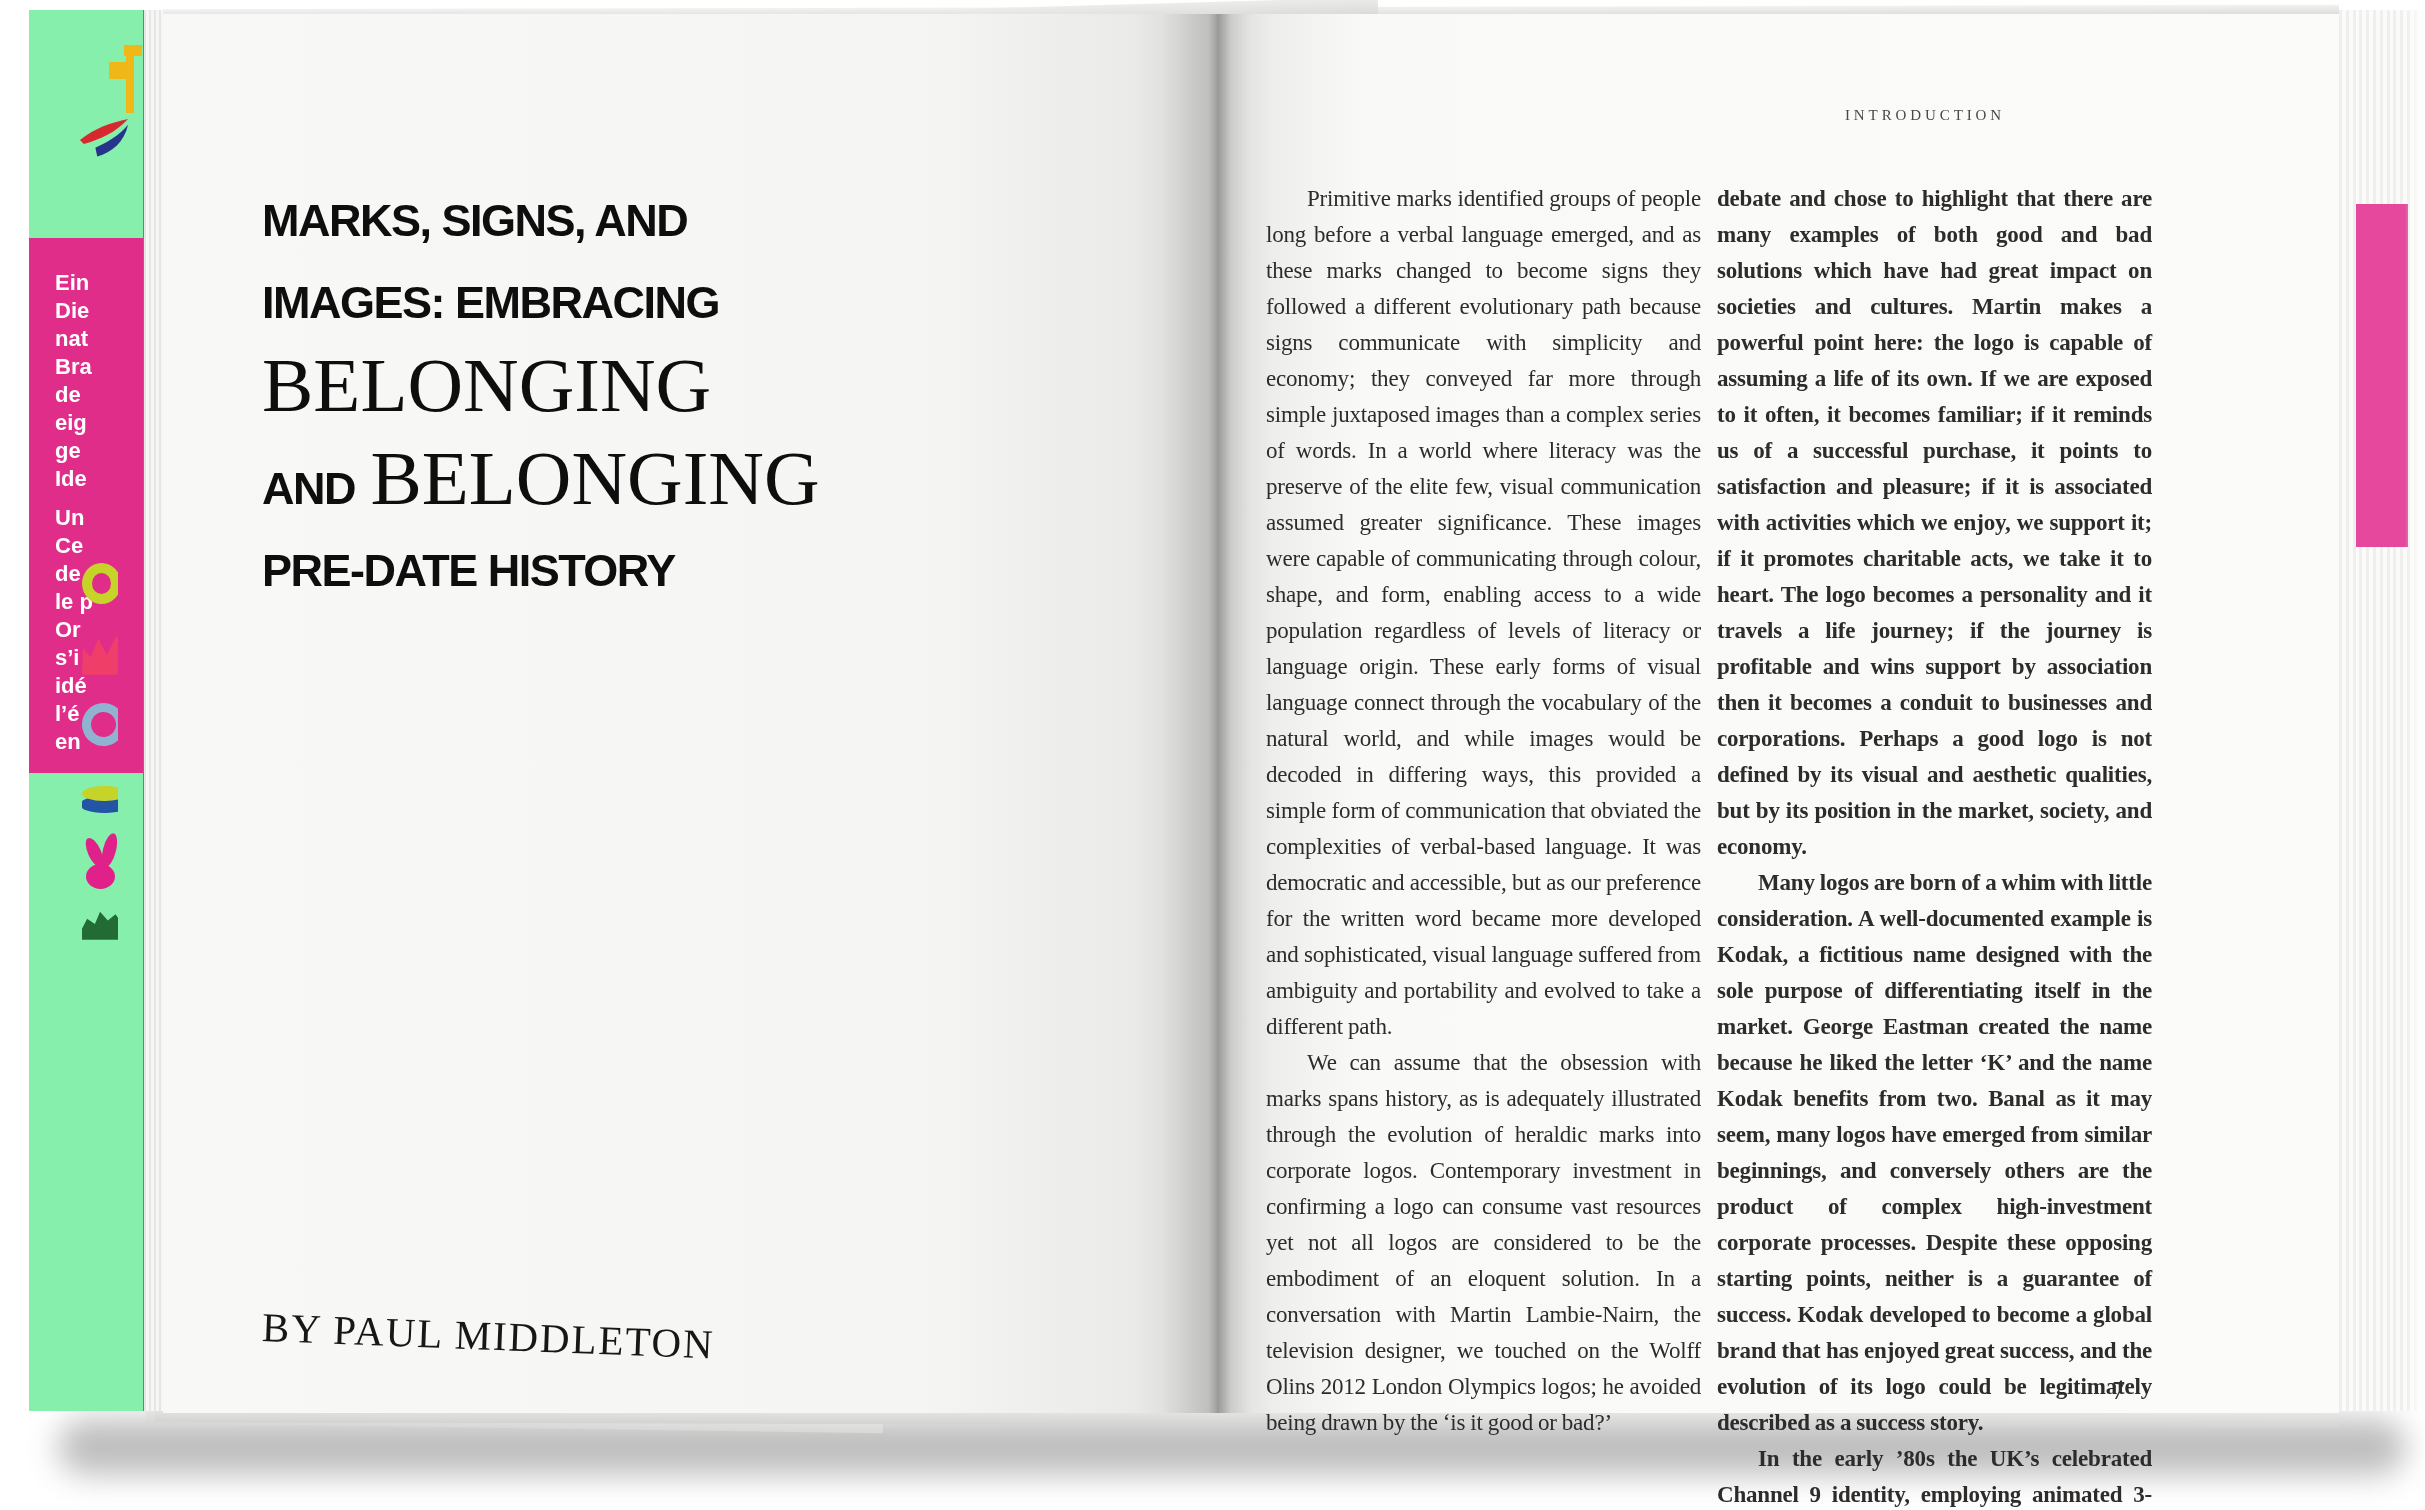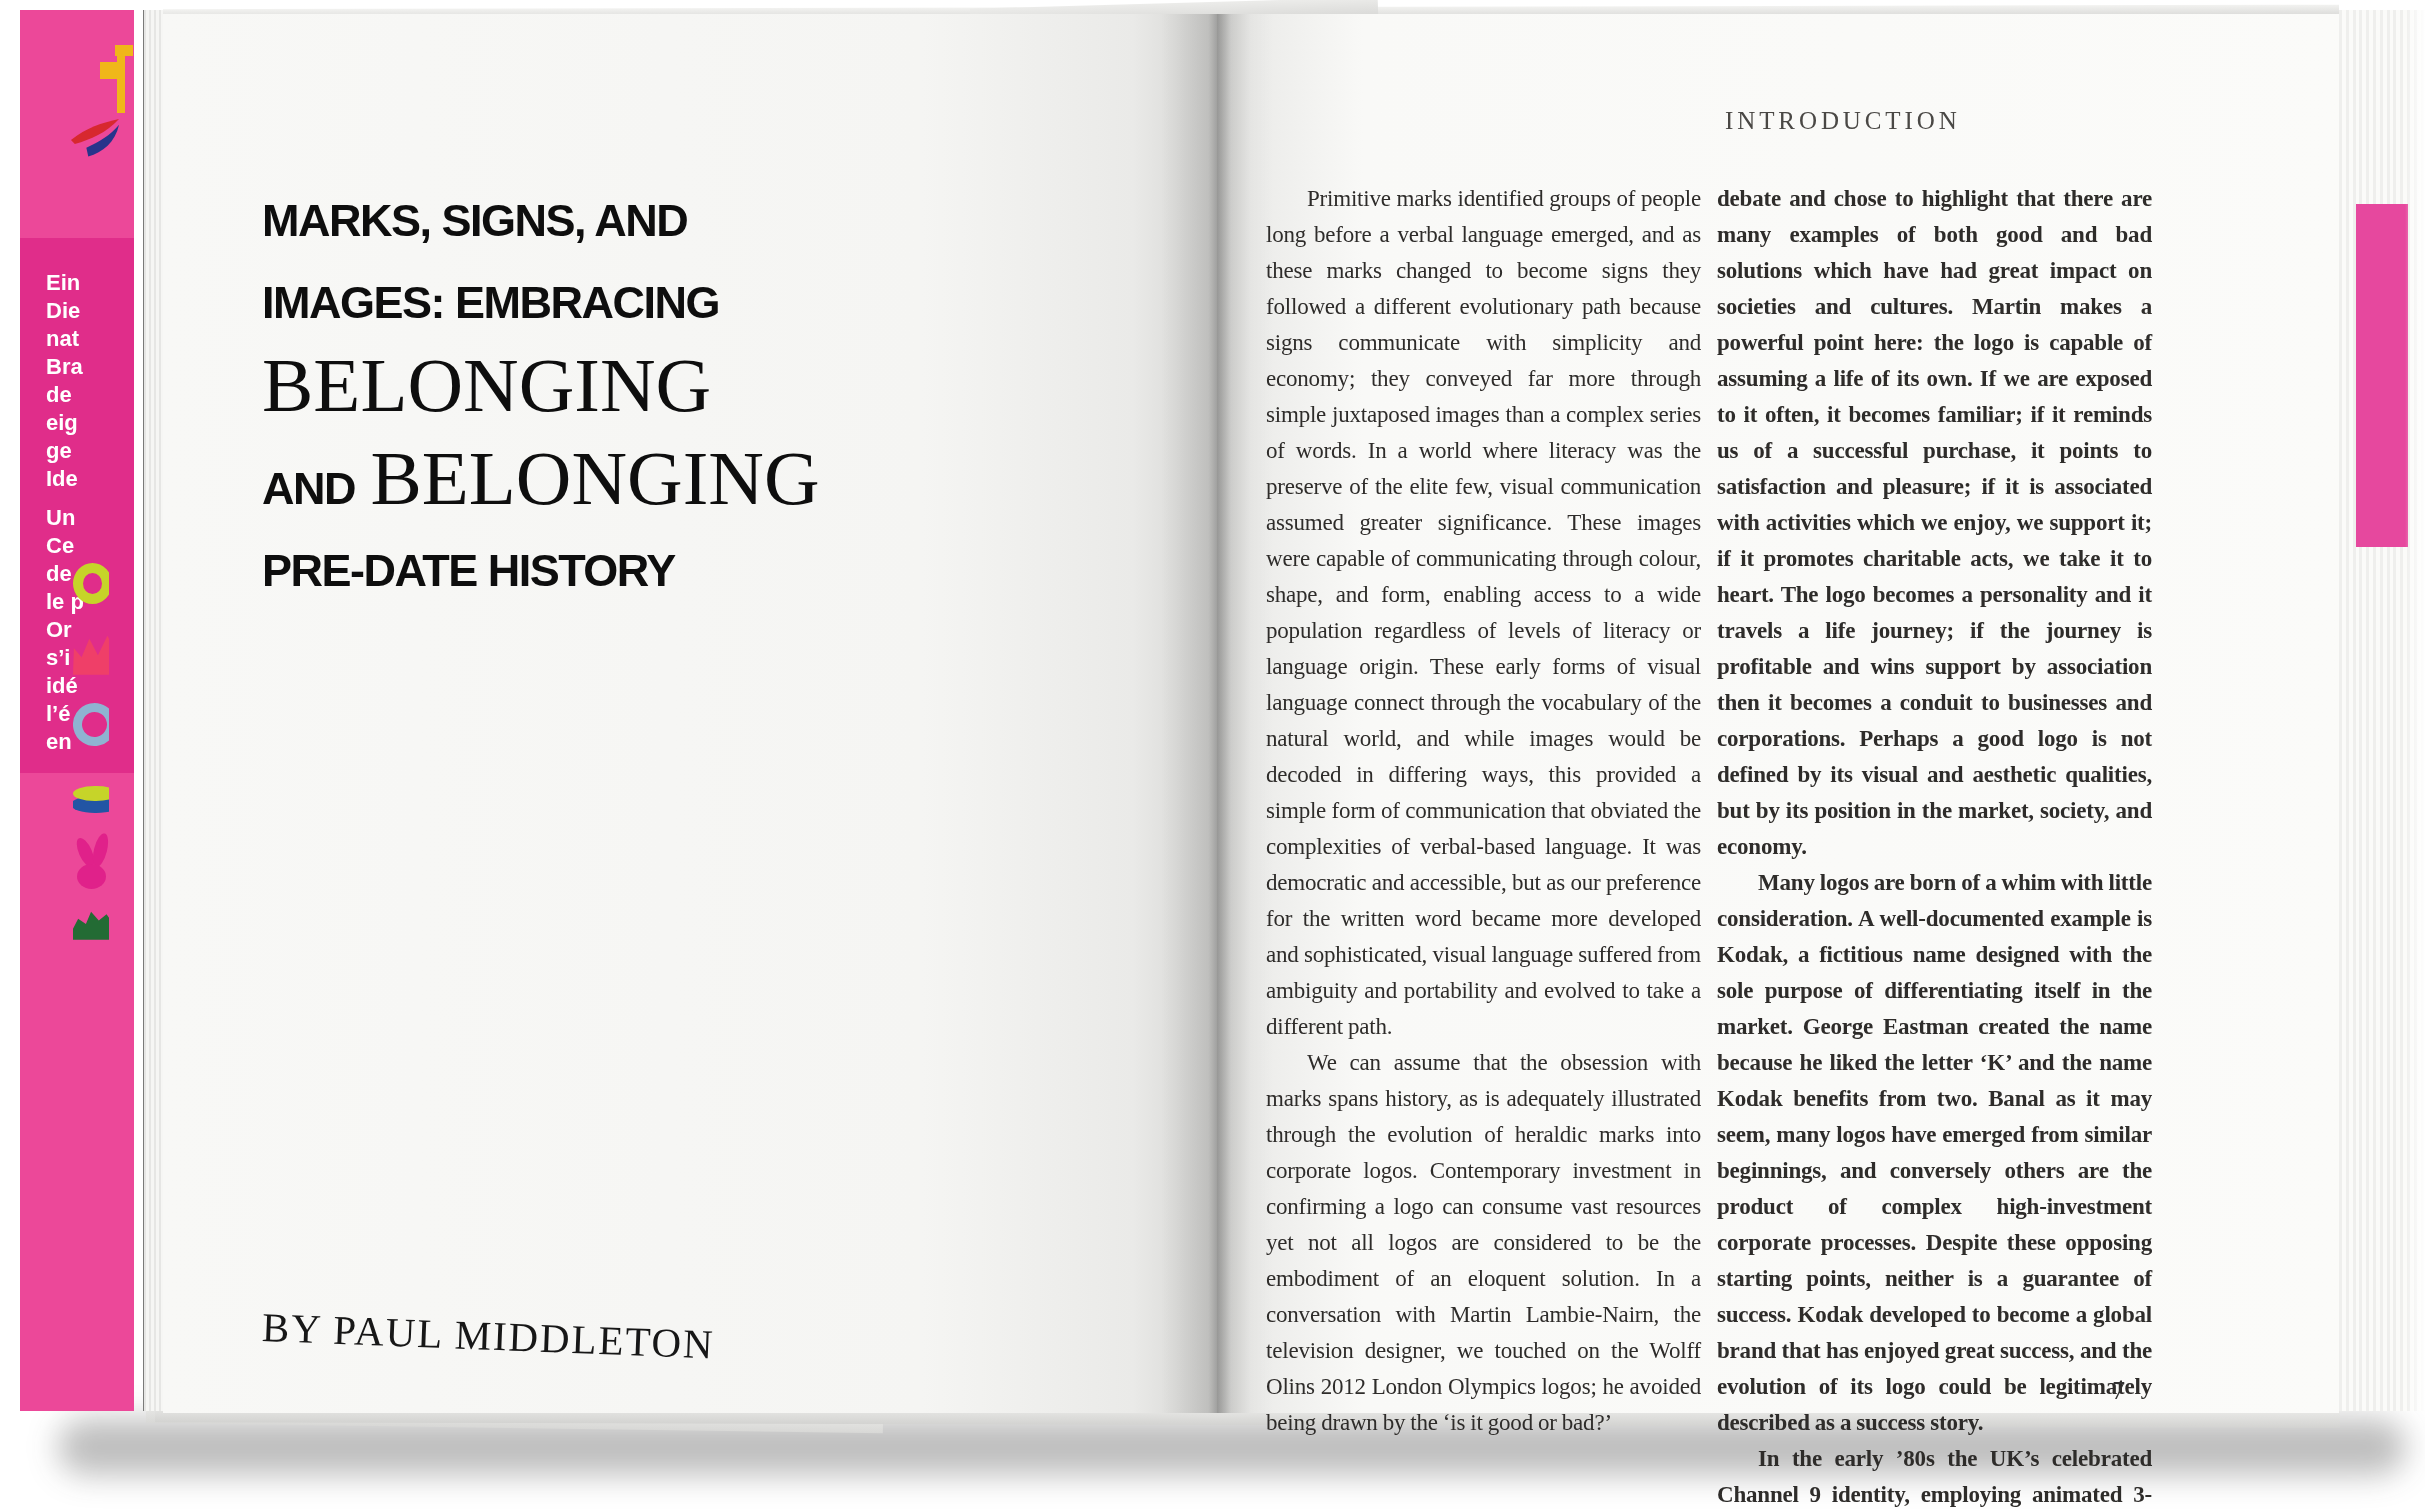--- a/index.html
+++ b/index.html
@@ -15,22 +15,22 @@
   .top-edge { position:absolute; left:163px; top:6.8px; width:2176px; height:9.7px;
               background:linear-gradient(#f2f2f0,#dcdcda); transform:rotate(-.12deg); }
   .top-deckle { position:absolute; left:970px; top:2.9px; width:408px; height:17.5px;
                 background:linear-gradient(#ececea,#d9d9d7); transform:rotate(-1.6deg); }
   .bottom-edge { position:absolute; left:155px; top:1407px; width:2185px; height:17.5px;
                  background:linear-gradient(#ebebe9,#d3d3d1); transform:rotate(.15deg); }
   .bottom-deckle { position:absolute; left:146px; top:1405px; width:737px; height:23px;
                    background:linear-gradient(#efefed,#d8d8d6); transform:rotate(.8deg); }
 
   
-  .flap { position:absolute; left:20px; top:9.7px; width:114px; height:1401px;
-          background:#ec4899; overflow:hidden; }
+  .flap { position:absolute; left:29px; top:9.7px; width:114px; height:1401px;
+          background:#86efac; overflow:hidden; }
   .yellow-piece { position:absolute; }
   .bird-logo { position:absolute; left:49px; top:107px; width:52px; height:50px; }
   .flap-panel { position:absolute; left:0; top:228px; width:114px; height:535px;
                 padding:31px 0 0 26px; overflow:hidden; }
   .flap-block { font-family:"Liberation Sans", sans-serif; font-weight:bold;
                 font-size:22px; line-height:28px; color:#ffffff; white-space:nowrap; }
   .flap-block + .flap-block { margin-top:11px; }
   .logo-strip { position:absolute; left:53px; top:0; width:36px; height:100%; overflow:hidden; }
   .lime-ring  { position:absolute; left:0; top:553px; width:39px; height:41px;
                 border-radius:50%; border-style:solid; border-width:10.7px; }
@@ -70,22 +70,22 @@
   .title-block { position:absolute; left:99px; top:171px; width:912px; color:#0e0e0e; }
   .title-line { line-height:72px; white-space:nowrap; }
   .t-sans  { font-family:"Liberation Sans", sans-serif; font-weight:bold;
              font-size:45px; letter-spacing:-1.5px; }
   .t-serif { font-family:"Liberation Serif", serif; font-weight:normal; font-size:77px; }
   .t-serif:not(:first-child) { margin-left:.2em; }
   .byline { position:absolute; left:99px; top:1289px; font-size:41px; letter-spacing:1.9px;
             color:#171717; transform:rotate(2.2deg); transform-origin:left center; white-space:nowrap; }
 
   
-  .running-head { position:absolute; left:508px; top:93px; width:400px; text-align:left;
-                  font-size:25px; letter-spacing:3.9px; color:#4a4845; }
+  .running-head { position:absolute; left:508px; top:93px; width:400px; text-align:center;
+                  font-size:15px; letter-spacing:3.9px; color:#4a4845; }
   .col { position:absolute; top:167px; width:435px; font-size:23px; line-height:36px;
          color:#2e2c2a; text-align:justify; letter-spacing:-0.2px; word-spacing:-0.5px;
          hyphens:auto; -webkit-hyphens:auto; }
   .col1 { left:49px; }
   .col2 { left:500px;font-weight:bold; }
   .para.indent { text-indent:41px; }
   .folio { position:absolute; left:508px; top:1362px; width:400px; text-align:right;
            font-size:26px; color:#333; }
 </style>
 </head>

